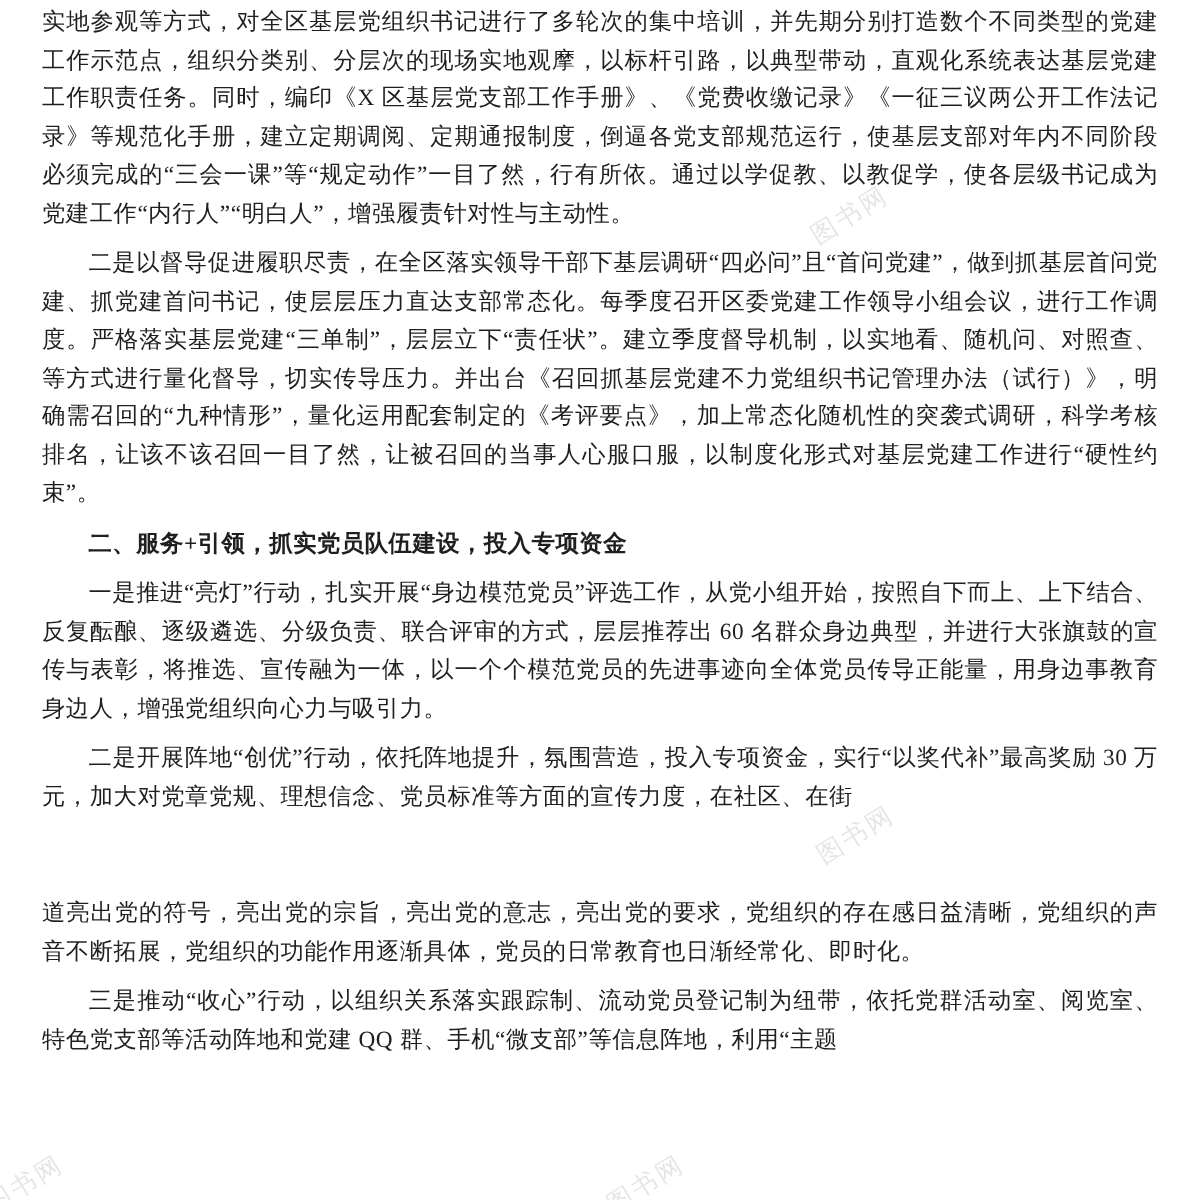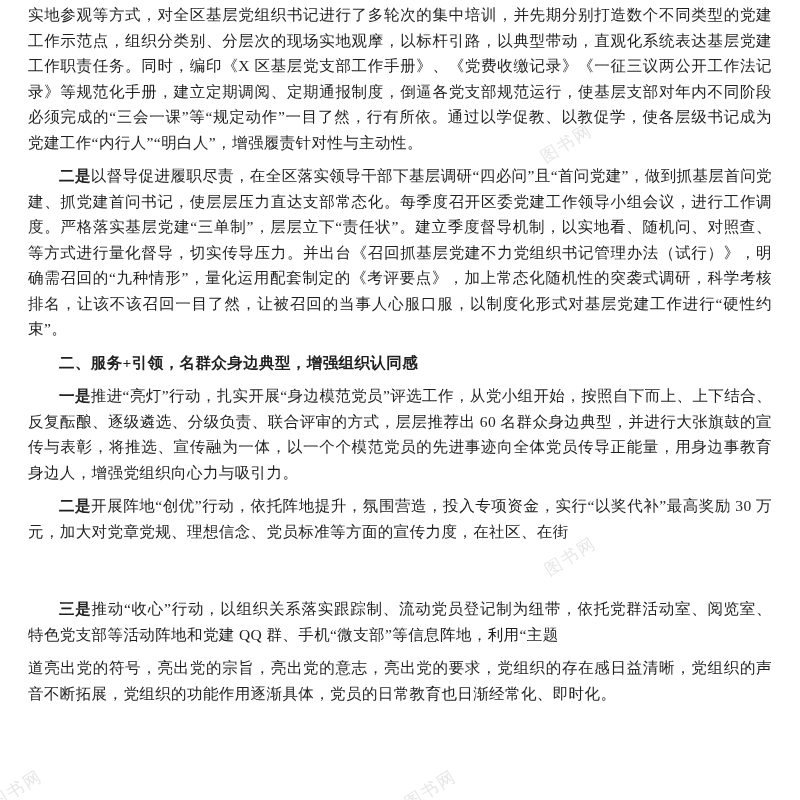--- a/index.html
+++ b/index.html
@@ -21,21 +21,21 @@
     text-align:justify;
   }
   p.para{
     margin:0 0 8px 0;
     text-indent:2em;
   }
   p.para.continuation{
     text-indent:0;
   }
   p.para .lead{
-    font-weight:bold;
+    font-weight:normal;
   }
   p.heading{
     margin:0 0 8px 0;
     text-indent:2em;
     font-weight:bold;
   }
   .page-gap{
     height:44px;
   }
   .watermark{
@@ -58,32 +58,32 @@
 <body>
 
 <div class="page">
 
   <div class="content">
 
     <p class="para continuation"><span>实地参观等方式，对全区基层党组织书记进行了多轮次的集中培训，并先期分别打造数个不同类型的党建工作示范点，组织分类别、分层次的现场实地观摩，以标杆引路，以典型带动，直观化系统表达基层党建工作职责任务。同时，编印《X 区基层党支部工作手册》、《党费收缴记录》《一征三议两公开工作法记录》等规范化手册，建立定期调阅、定期通报制度，倒逼各党支部规范运行，使基层支部对年内不同阶段必须完成的“三会一课”等“规定动作”一目了然，行有所依。通过以学促教、以教促学，使各层级书记成为党建工作“内行人”“明白人”，增强履责针对性与主动性。</span></p>
 
     <p class="para"><span class="lead">二是</span><span>以督导促进履职尽责，在全区落实领导干部下基层调研“四必问”且“首问党建”，做到抓基层首问党建、抓党建首问书记，使层层压力直达支部常态化。每季度召开区委党建工作领导小组会议，进行工作调度。严格落实基层党建“三单制”，层层立下“责任状”。建立季度督导机制，以实地看、随机问、对照查、等方式进行量化督导，切实传导压力。并出台《召回抓基层党建不力党组织书记管理办法（试行）》，明确需召回的“九种情形”，量化运用配套制定的《考评要点》，加上常态化随机性的突袭式调研，科学考核排名，让该不该召回一目了然，让被召回的当事人心服口服，以制度化形式对基层党建工作进行“硬性约束”。</span></p>
 
-    <p class="heading"><span>二、服务+引领，名群众身边典型，增强组织认同感</span></p>
+    <p class="heading"><span>二、服务+引领，抓实党员队伍建设，投入专项资金</span></p>
 
 
     <p class="para"><span class="lead">一是</span><span>推进“亮灯”行动，扎实开展“身边模范党员”评选工作，从党小组开始，按照自下而上、上下结合、反复酝酿、逐级遴选、分级负责、联合评审的方式，层层推荐出 60 名群众身边典型，并进行大张旗鼓的宣传与表彰，将推选、宣传融为一体，以一个个模范党员的先进事迹向全体党员传导正能量，用身边事教育身边人，增强党组织向心力与吸引力。</span></p>
 
     <p class="para"><span class="lead">二是</span><span>开展阵地“创优”行动，依托阵地提升，氛围营造，投入专项资金，实行“以奖代补”最高奖励 30 万元，加大对党章党规、理想信念、党员标准等方面的宣传力度，在社区、在街</span></p>
 
     <div class="page-gap"></div>
 
+    <p class="para continuation"><span>道亮出党的符号，亮出党的宗旨，亮出党的意志，亮出党的要求，党组织的存在感日益清晰，党组织的声音不断拓展，党组织的功能作用逐渐具体，党员的日常教育也日渐经常化、即时化。</span></p>
+
     <p class="para"><span class="lead">三是</span><span>推动“收心”行动，以组织关系落实跟踪制、流动党员登记制为纽带，依托党群活动室、阅览室、特色党支部等活动阵地和党建 QQ 群、手机“微支部”等信息阵地，利用“主题</span></p>
-
-    <p class="para continuation"><span>道亮出党的符号，亮出党的宗旨，亮出党的意志，亮出党的要求，党组织的存在感日益清晰，党组织的声音不断拓展，党组织的功能作用逐渐具体，党员的日常教育也日渐经常化、即时化。</span></p>
 
   </div>
 
   <span class="watermark wm-1">图书网</span>
   <span class="watermark wm-2">图书网</span>
   <span class="watermark wm-3">图书网</span>
   <span class="watermark wm-4">图书网</span>
 
 </div>
 

